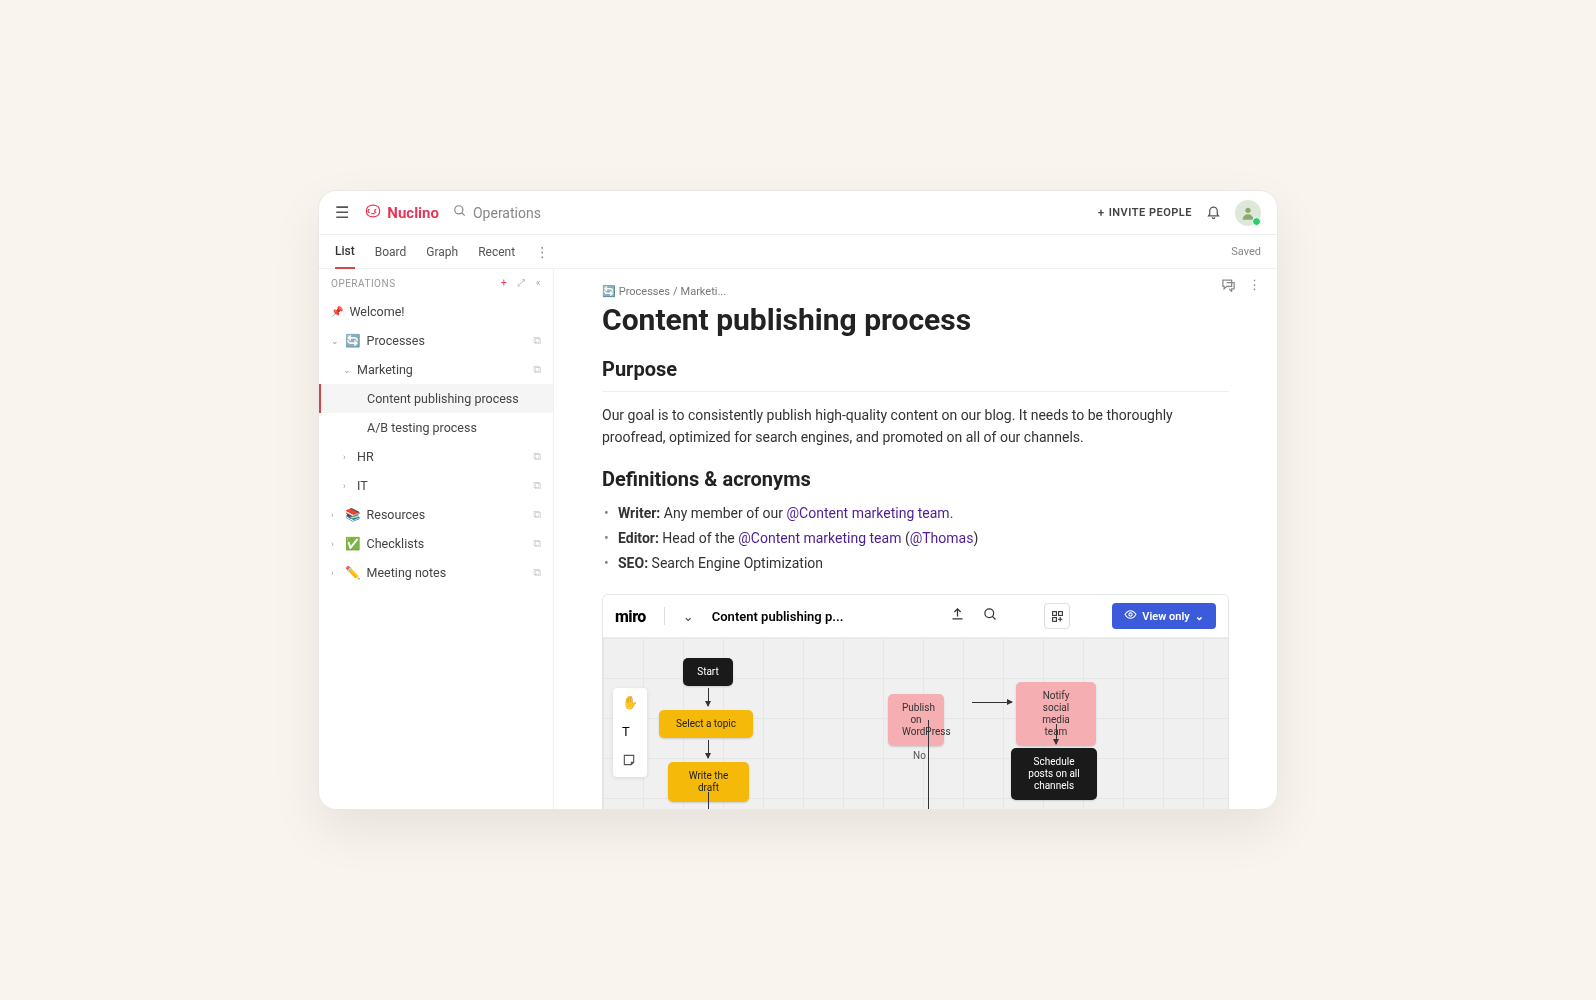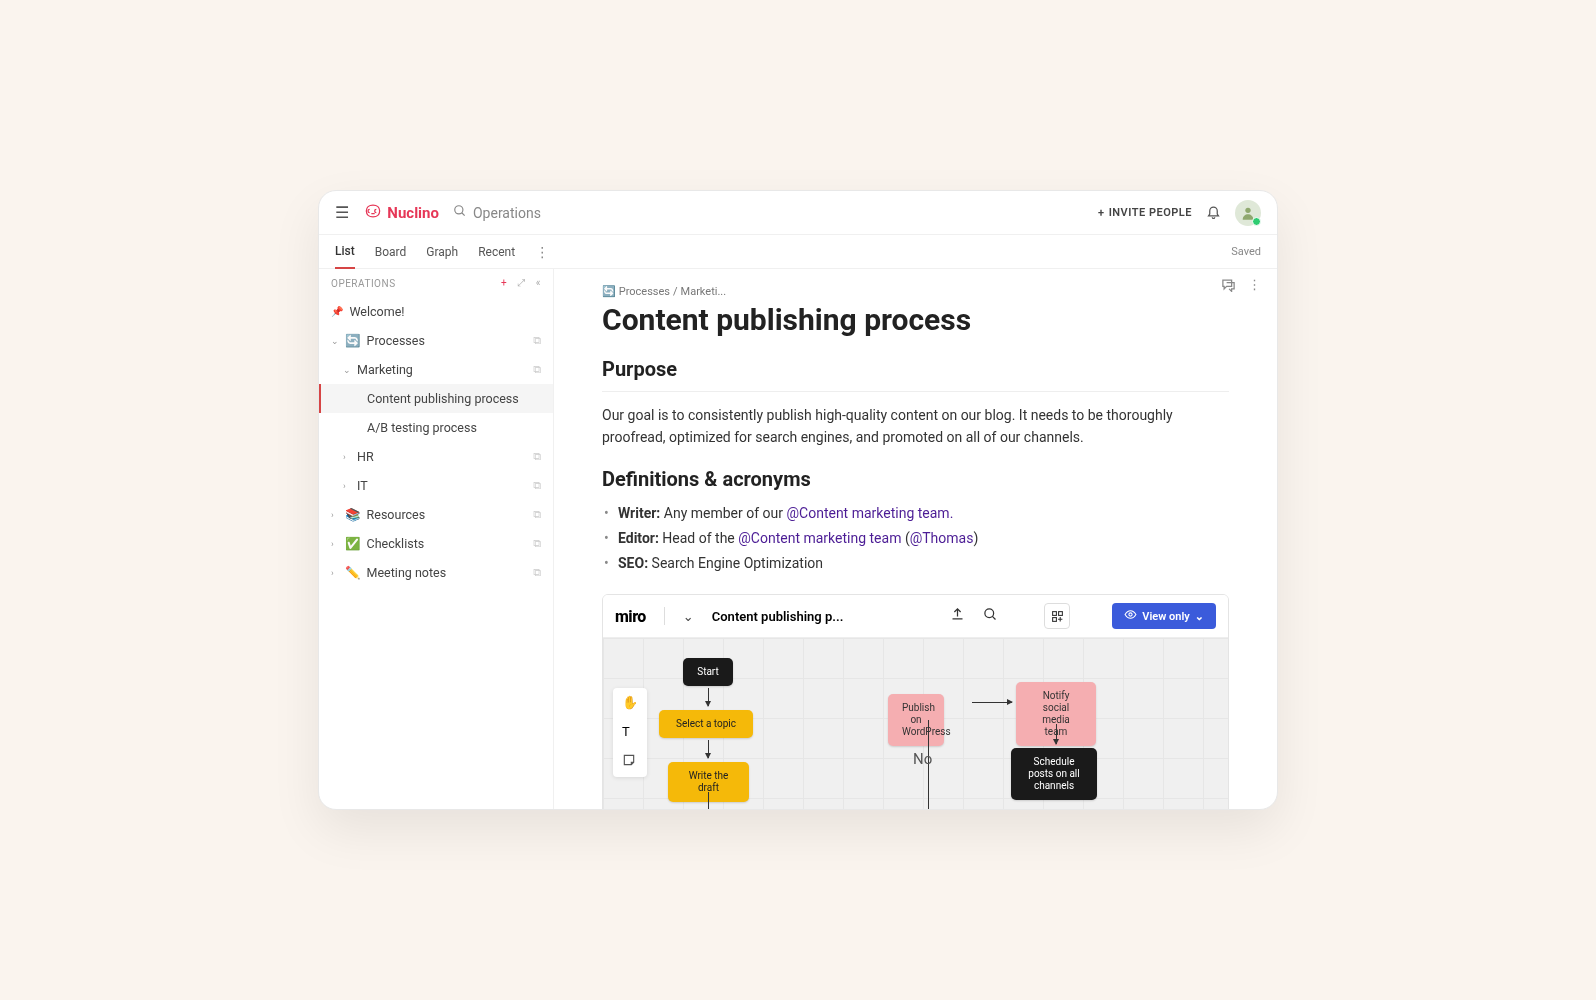--- a/index.html
+++ b/index.html
@@ -218,21 +218,21 @@
 .harrow {
   position: absolute; height: 1px; background: #333;
 }
 .harrow::after {
   content: ""; position: absolute; right: -1px; top: -3px;
   width: 0; height: 0;
   border-top: 3.5px solid transparent;
   border-bottom: 3.5px solid transparent;
   border-left: 6px solid #333;
 }
-.no-label { position: absolute; font-size: 15px; color: #555; }
+.no-label { position: absolute; font-size: 10px; color: #555; }
 </style>
 </head>
 <body>
 
 <div class="app-window">
 
   <div class="topbar">
     <span class="hamburger">☰</span>
     <span class="logo">
       <span class="logo-icon">

